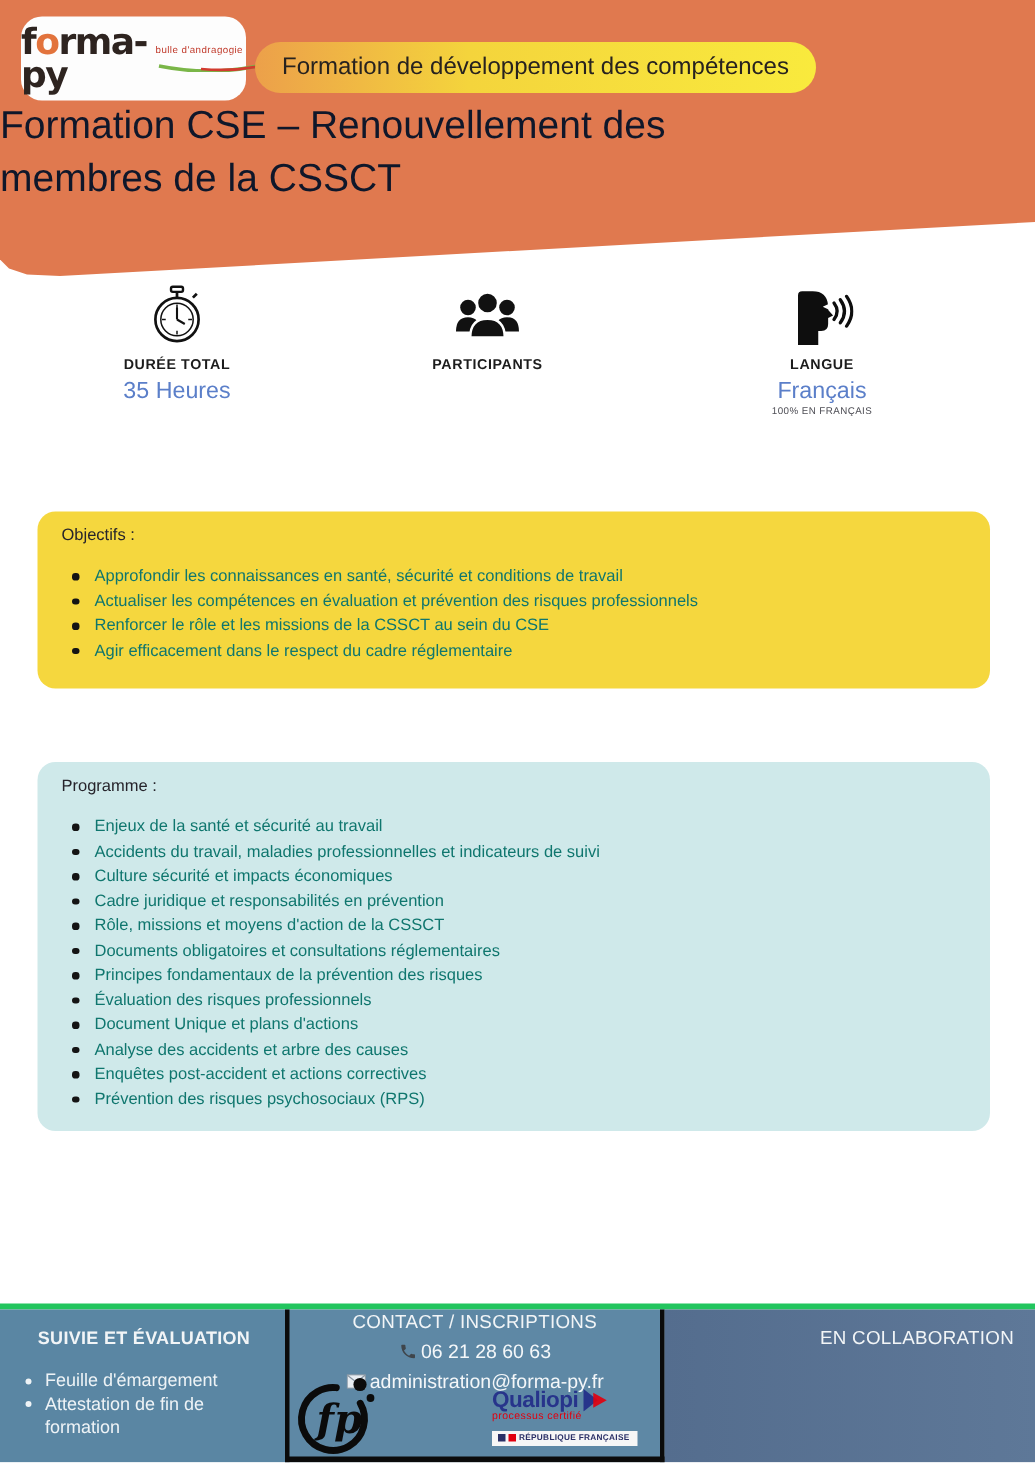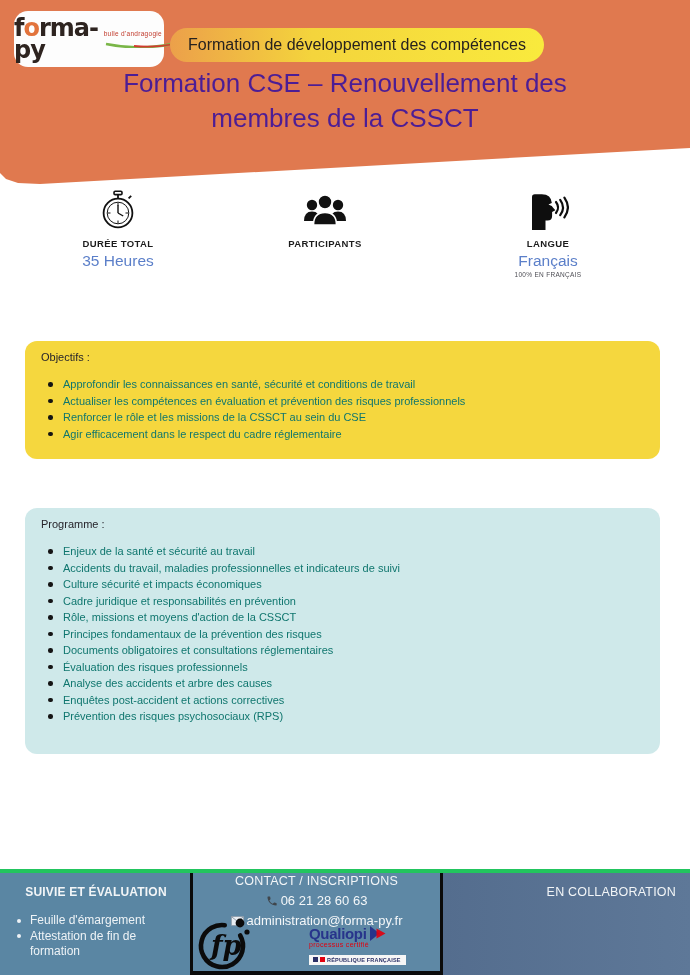--- a/index.html
+++ b/index.html
@@ -32,21 +32,21 @@
   }
   .logo-swoosh{position:absolute;top:3px;left:6px;}
   .badge{
     position:absolute;top:28px;left:170px;height:34px;
     display:flex;align-items:center;padding:0 18px;border-radius:17px;
     background:linear-gradient(90deg,#eca04a 0%,#f4d43c 38%,#f9ea3d 100%);
     font-size:16px;color:#27221f;
   }
   .main-title{
     position:absolute;top:66px;left:0;width:690px;
-    text-align:center;font-size:26px;line-height:35px;color:#4c1d95;
+    font-size:26px;line-height:35px;color:#0f172a;
   }
   
   .info-col{position:absolute;top:190px;width:150px;text-align:center;}
   .info-col .icon-wrap{height:40px;display:flex;align-items:flex-end;justify-content:center;}
   .info-label{margin-top:8px;font-size:9.5px;font-weight:bold;letter-spacing:.4px;color:#1c1c1c;}
   .info-value{margin-top:3px;font-size:15.5px;color:#5b7fc9;}
   .info-note{margin-top:1px;font-size:6.5px;color:#4e4e55;letter-spacing:.3px;}
   .col-duration{left:43px;}
   .col-participants{left:250px;}
   .col-language{left:473px;}
@@ -80,21 +80,21 @@
     content:"";position:absolute;left:3px;top:5.5px;width:4px;height:4px;border-radius:50%;background:#eef3f6;
   }
   .f-contact{
     width:253px;background:#5e88a5;position:relative;text-align:center;
     border-left:3px solid #0b0b0b;border-right:3px solid #0b0b0b;border-bottom:4px solid #0b0b0b;
     padding-top:1px;
   }
   .f-contact-title{font-size:12.5px;letter-spacing:.2px;}
   .contact-line{margin-top:5px;font-size:13px;display:flex;align-items:center;justify-content:center;gap:3px;color:#f4f7f9;text-decoration:none;}
   .fp-logo{position:absolute;left:2px;bottom:-4px;}
-  .qualiopi{position:absolute;right:23px;bottom:5px;width:108px;text-align:left;}
+  .qualiopi{position:absolute;right:4px;bottom:5px;width:108px;text-align:left;}
   .q-row{display:flex;align-items:center;gap:2px;}
   .q-name{font-size:15px;font-weight:bold;color:#27348b;letter-spacing:-.3px;}
   .q-sub{font-size:7px;color:#e1000f;margin-top:-1px;letter-spacing:.3px;}
   .q-republic{
     margin-top:4px;background:#f6f6f6;display:inline-flex;align-items:center;gap:2px;
     padding:2px 5px 2px 4px;
   }
   .q-flag{width:5px;height:5px;display:inline-block;}
   .q-flag.blue{background:#2a2f66;}
   .q-flag.red{background:#e1000f;}
@@ -187,23 +187,24 @@
   </div>
 
   <div class="content-box box-program">
     <div class="box-title">Programme :</div>
     <ul>
       <li>Enjeux de la santé et sécurité au travail</li>
       <li>Accidents du travail, maladies professionnelles et indicateurs de suivi</li>
       <li>Culture sécurité et impacts économiques</li>
       <li>Cadre juridique et responsabilités en prévention</li>
       <li>Rôle, missions et moyens d'action de la CSSCT</li>
+      <li>Documents obligatoires et consultations réglementaires</li>
       <li>Principes fondamentaux de la prévention des risques</li>
-      <li>Documents obligatoires et consultations réglementaires</li>
       <li>Évaluation des risques professionnels</li>
+      <li>Document Unique et plans d'actions</li>
       <li>Analyse des accidents et arbre des causes</li>
       <li>Enquêtes post-accident et actions correctives</li>
       <li>Prévention des risques psychosociaux (RPS)</li>
     </ul>
   </div>
 
   <div class="footer">
 
     <div class="f-col f-eval">
       <div class="f-eval-title">SUIVIE ET ÉVALUATION</div>

